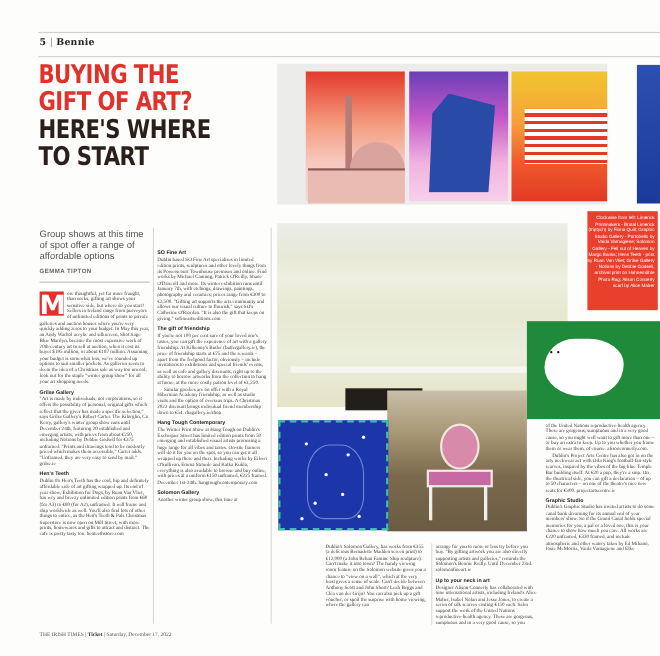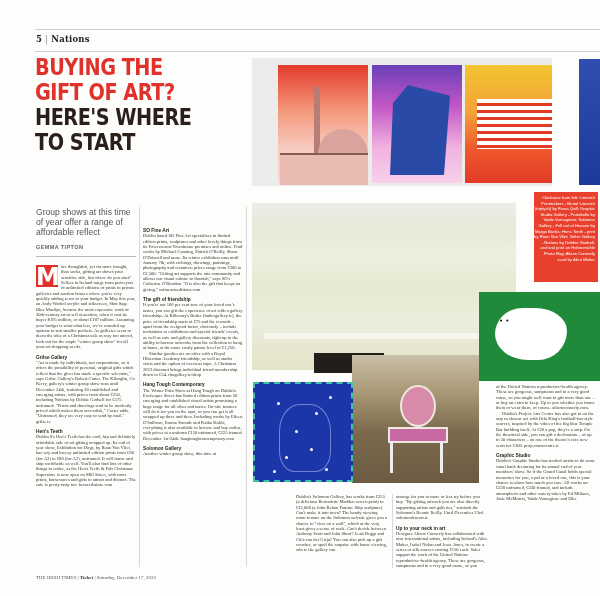--- a/index.html
+++ b/index.html
@@ -23,31 +23,31 @@
   .footer { position:absolute; left:36px; top:575px; font-size:5px; color:#555; }
   .footer b { color:#333; }
 </style>
 </head>
 <body>
 
 <div class="rule" style="left:35px; top:29px; width:565px;"></div>
 <div class="rule" style="left:35px; top:51px; width:565px;"></div>
 
 <div class="folio">
-  <span>5</span><span class="sep">|</span><span>Nations</span>
+  <span>5</span><span class="sep">|</span><span>Bennie</span>
 </div>
 
 <div class="headline">
   <div class="red">BUYING THE</div>
   <div class="red">GIFT OF ART?</div>
   <div class="dark">HERE'S WHERE</div>
   <div class="dark">TO START</div>
 </div>
 
-<div class="standfirst">Group shows at this time of year offer a range of affordable reflect</div>
+<div class="standfirst">Group shows at this time of spot offer a range of affordable options</div>
 <div class="byline">GEMMA TIPTON</div>
 <div class="rule" style="left:36px; top:256px; width:100px; background:#bbb;"></div>
 
 <div class="col" style="left:36px; top:264px; width:100px;">
   <p><span class="dropcap">M</span><span>ore thoughtful, yet far more fraught, than socks, gifting art shows your sensitive side, but where do you start? Sellers in Ireland range from purveyors of unlimited editions of prints to private galleries and auction houses where you're very quickly adding zeros to your budget. In May this year, an Andy Warhol acrylic and silkscreen, Shot Sage Blue Marilyn, became the most expensive work of 20th-century art to sell at auction, when it cost its buyer $195 million, or about €187 million. Assuming your budget is somewhat less, we've rounded up options to suit smaller pockets. As galleries seem to deem the idea of a Christmas sale as way too uncool, look out for the staple "winter group show" for all your art shopping needs.</span></p>
   <p class="sub">Grilse Gallery</p>
   <p>"Art is made by individuals, not corporations, so it offers the possibility of personal, original gifts which reflect that the giver has made a specific selection," says Grilse Gallery's Robert Carter. The Kilorglin, Co Kerry, gallery's winter group show runs until December 24th, featuring 20 established and emerging artists, with prices from about €250, including Notions by Debbie Godsell for €375 unframed. "Prints and drawings tend to be modestly priced which makes them accessible," Carter adds. "Unframed, they are very easy to send by mail." grilse.ie</p>
   <p class="sub">Hen's Teeth</p>
   <p style="height:58px; overflow:hidden;">Dublin 8's Hen's Teeth has the cool, hip and definitely affordable side of art gifting wrapped up. Its end of year show, Exhibition for Dogs, by Ruan Van Vliet, has wry and breezy unlimited edition prints from €60 (for A3) to €80 (for A2), unframed. It will frame and ship worldwide as well. You'll also find lots of other things to entice, as the Hen's Teeth &amp; Pals Christmas Superstore is now open on Mill Street, with more prints, homewares and gifts to attract and distract. The cafe is pretty tasty too. henteethstore.com</p>
 </div>

